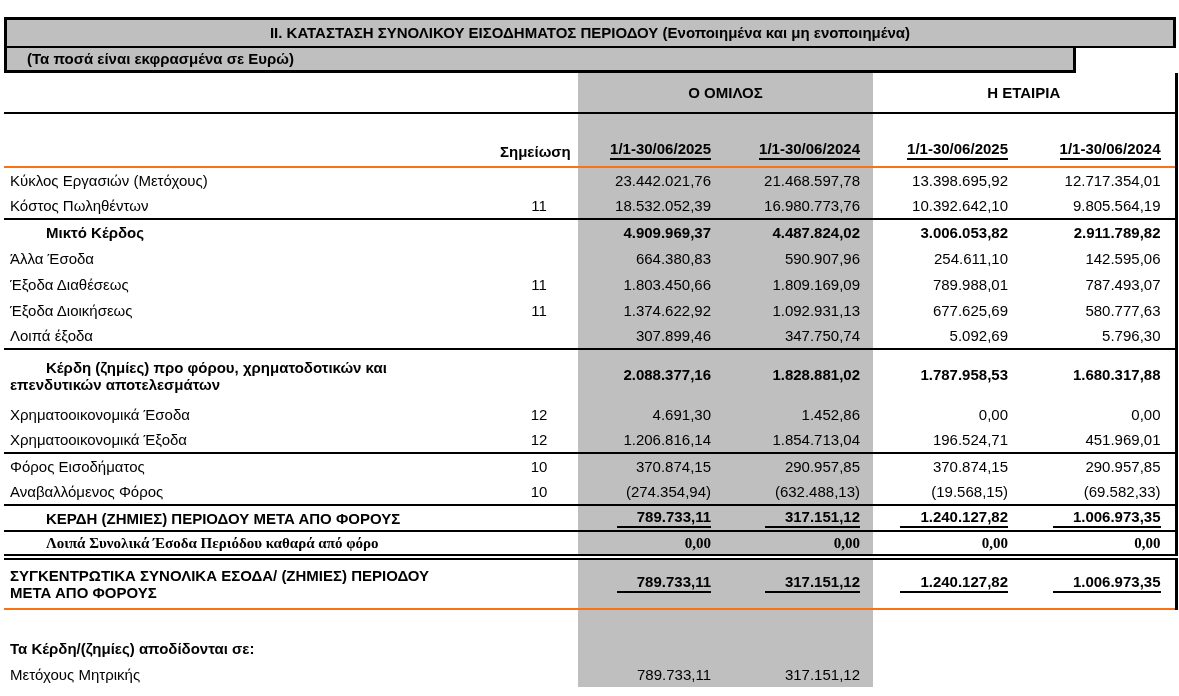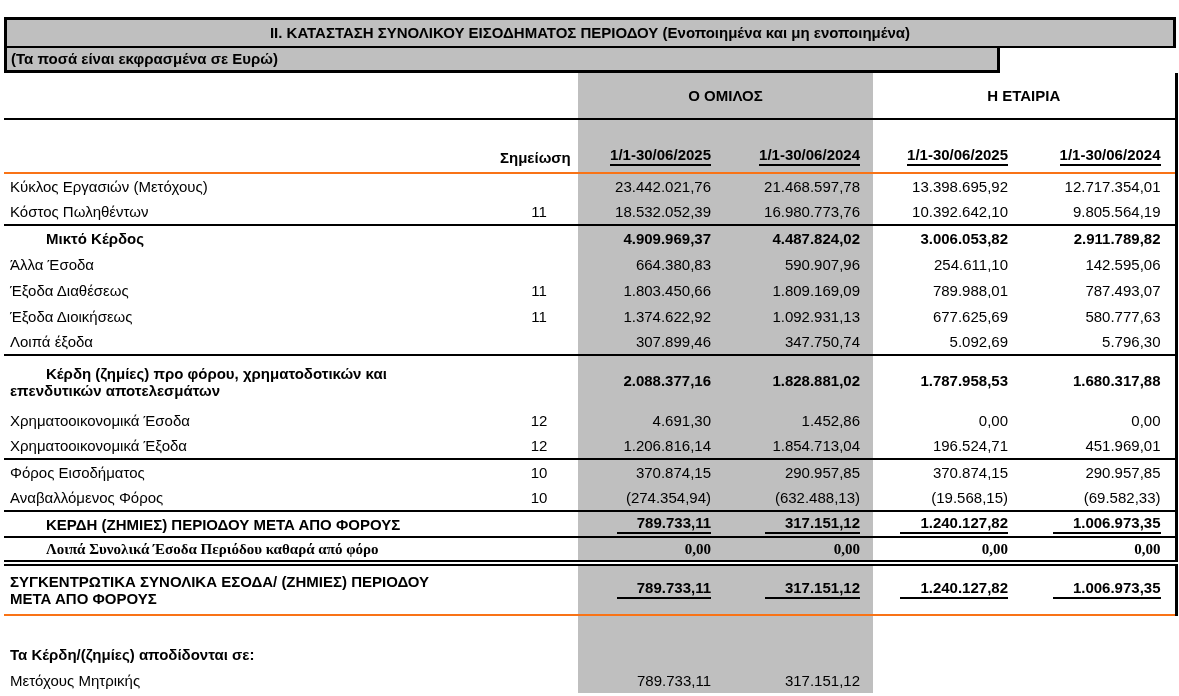--- a/index.html
+++ b/index.html
@@ -11,42 +11,42 @@
   }
   .sheet { position: relative; width: 1179px; height: 696px; padding: 9px 0 0 4px; margin-top: 8px; }
   .titlebar {
     width: 1172px; height: 31px;
     background: #bfbfbf;
     border: 3px solid #000; border-bottom: 2px solid #000;
     text-align: center; font-weight: bold;
     line-height: 26px;
   }
   .subtitlebar {
-    width: 996px; height: 25px;
+    width: 1072px; height: 25px;
     background: #bfbfbf;
     border: 3px solid #000; border-top: none;
-    font-weight: bold; padding-left: 4px; line-height: 21px;
+    font-weight: bold; padding-left: 20px; line-height: 21px;
   }
   table.stmt { border-collapse: collapse; table-layout: fixed; width: 1172px; }
   table.stmt td { height: 26px; vertical-align: middle; overflow: hidden; white-space: nowrap; }
   .bold { font-weight: bold; }
   .band { background: #bfbfbf; }
   .center { text-align: center; }
   .num { text-align: right; }
   .g1 { padding-right: 7px; }
   .g2 { padding-right: 13px; }
   .c1 { padding-right: 8px; }
   .c2 { padding-right: 14px; }
   .lbl { padding-left: 6px; }
   .note { text-align: center; }
   .note-h { text-align: right; padding-right: 12px; font-weight: bold; }
   .indent { padding-left: 42px; }
   .indent2 { padding-left: 36px; }
   .bottom { vertical-align: bottom; padding-bottom: 3px; padding-left: 20px; }
-  tr.h1 td { height: 46px; }
+  tr.h1 td { height: 40px; }
   tr.h2 td { height: 54px; vertical-align: bottom; padding-bottom: 6px; }
   tr.tall td { height: 52px; }
   tr.bbthin  td { border-bottom: 2px solid #000; }
   tr.bbthick td { border-bottom: 2px solid #f97316; }
   tr.bbdouble td { border-bottom: 6px double #000; font-family: Liberation Serif, serif; }
   tr.rb td:last-child { border-right: 3px solid #000; }
   .du { display: inline-block; border-bottom: 2px solid #000; font-weight: bold; padding-bottom: 1px; }
   .uv { display: inline-block; border-bottom: 2px solid #000; padding: 0 0 1px 20px; }
   .ul-label { text-decoration-thickness: 2px; text-underline-offset: 3px; }
 </style>

